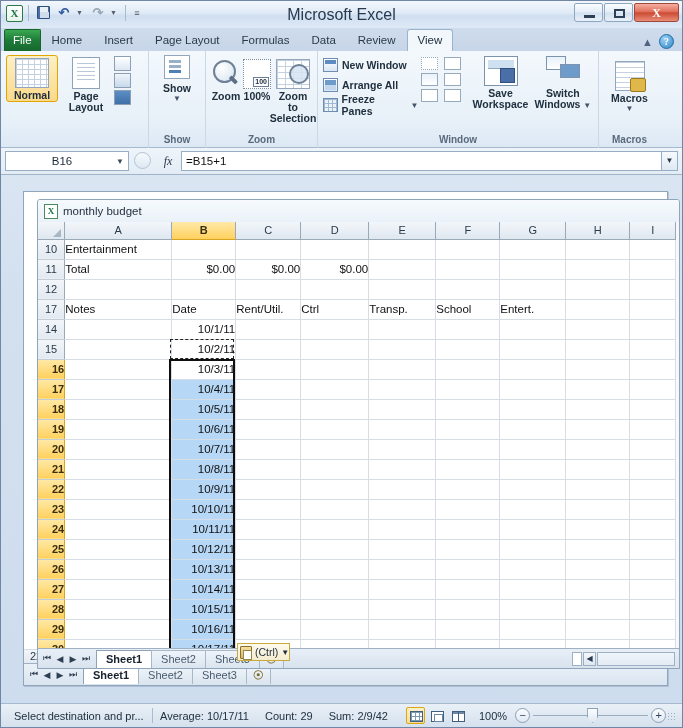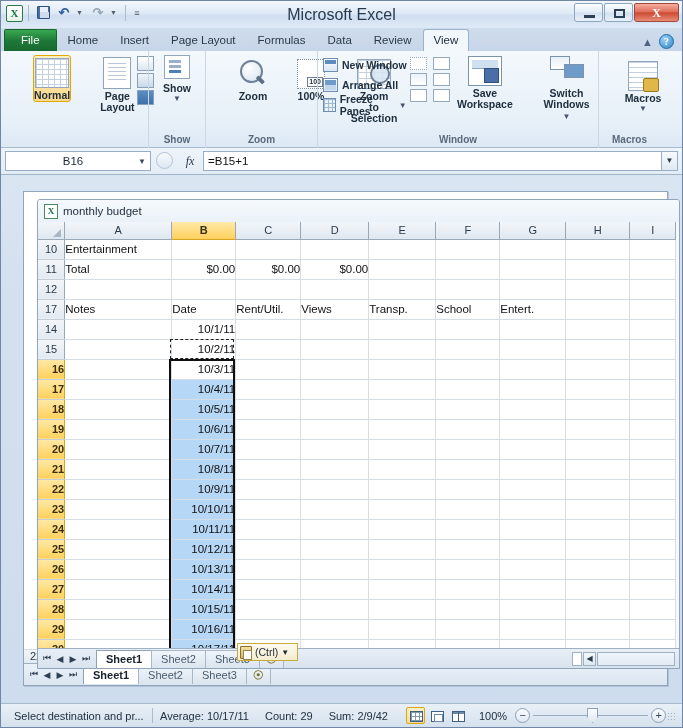--- a/index.html
+++ b/index.html
@@ -70,21 +70,21 @@
     display: flex; align-items: flex-end; padding-left: 3px;
     background: linear-gradient(to bottom,#cfdcec 0%,#c6d5e8 100%);
   }
   .tab {
     height: 22px; line-height: 21px; padding: 0 10px; font-size: 11.5px; color: #2b3a4a;
     border: 1px solid transparent; border-bottom: none; border-radius: 3px 3px 0 0;
     position: relative; white-space: nowrap;
   }
   .tab.file {
     background: linear-gradient(to bottom,#3aa852 0%,#1e7a38 50%,#17692f 100%);
-    color: #fff; border-color:#16642c; padding:0 16px; border-radius:2px 2px 0 0;
+    color: #fff; border-color:#16642c; padding:0 8px; border-radius:2px 2px 0 0;
   }
   .tab.active {
     background: #f2f7fb; border-color:#9ab3cc; color:#1b2a3a;
   }
   .tabstrip-right { margin-left:auto; display:flex; align-items:center; gap:6px; padding-right:8px; padding-bottom:2px; }
   .mini-ic { font-size:11px; color:#4f6380; }
   .help-ic {
     width:15px;height:15px;border-radius:50%;
     background: radial-gradient(circle at 35% 30%,#9ed2f5,#2f86c8);
     border:1px solid #1f6ba3; color:#fff;font-size:10px;font-weight:bold;
@@ -100,21 +100,21 @@
   }
   .rgroup { position:relative; height:97px; display:flex; flex-direction:column;font-weight:bold; }
   .rgroup + .rgroup { border-left:1px solid #cad8e6; }
   .rgroup-body { flex:1; display:flex; align-items:flex-start; padding:4px 5px 0 5px; }
   .rgroup-label {
     height:15px; line-height:13px; text-align:center; font-size:10px; color:#5a6a7c;
   }
 
   .bigbtn {
     width:52px; display:flex; flex-direction:column; align-items:center;
-    padding-top:2px; font-size:10.5px; color:#20303f; text-align:center; line-height:11px;margin-left:27px;
+    padding-top:2px; font-size:10.5px; color:#20303f; text-align:center; line-height:11px;
   }
   .bigbtn .cap { margin-top:2px; }
   .bigbtn.sel {
     background: linear-gradient(to bottom,#fdf0c6,#fbd98b);
     border:1px solid #e2a600; border-radius:3px;
   }
   .ic-grid {
     width:34px;height:30px;border:1px solid #93a6bb;background:#fff;
     background-image: linear-gradient(#c3d1e0 1px, transparent 1px), linear-gradient(90deg,#c3d1e0 1px, transparent 1px);
     background-size: 6px 5px;
@@ -191,21 +191,21 @@
     background-image:linear-gradient(#c3d1e0 1px,transparent 1px);background-size:100% 5px;}
   .ic-macro:after{content:"";position:absolute;right:-2px;bottom:-2px;width:14px;height:12px;background:#e0b84a;border:1px solid #9b7a1d;border-radius:2px;}
 
   
   .fbar {
     flex: 0 0 27px; height:27px; display:flex; align-items:center; padding:0 4px;
     background: linear-gradient(to bottom,#eef4fa,#e3ecf5);
     border-bottom:1px solid #9fb3c9;
   }
   .namebox {
-    width:146px;height:20px;border:1px solid #97aec6;background:#fff;
+    width:124px;height:20px;border:1px solid #97aec6;background:#fff;
     display:flex;align-items:center;padding:0 2px;
   }
   .namebox .nbtext{flex:1;text-align:center;font-size:11.5px;color:#1b2a3a;}
   .namebox .nbcaret{font-size:8px;color:#3b4a5c;padding-right:2px;}
   .fsep { width:26px; text-align:center; }
   .fsep .circ{
     display:inline-block;width:17px;height:17px;border-radius:50%;border:1px solid #b3c3d4;
     background:linear-gradient(to bottom,#f7fafd,#dde8f3);
   }
   .fxlabel{ width:26px;text-align:center;font-family:"Liberation Serif",serif;font-style:italic;font-size:12px;color:#2b3a4a;}
@@ -284,21 +284,21 @@
 
   
   .sel-outline {
     position:absolute; border:2px solid #0f0f0f; pointer-events:none;
   }
   .marching {
     position:absolute; border:1.5px dashed #222; pointer-events:none; background:transparent;
   }
   .pastebtn {
     position:absolute; display:flex; align-items:center; gap:3px;
-    height:18px; padding:0 8px 0 2px;
+    height:18px; padding:0 0 0 2px;
     border:1px solid #c8a93c; background:linear-gradient(to bottom,#fdfaef,#f5ecd0);
     font-size:10.5px; color:#1d2a38; z-index:20;text-align:center;
   }
   .clip-ic { width:12px;height:13px;border:1px solid #8a6f2a;background:linear-gradient(to bottom,#f3dfa6,#d8ba68);position:relative;border-radius:1px;}
   .clip-ic:after{content:"";position:absolute;left:2px;top:3px;width:7px;height:8px;background:#fff;border:1px solid #9b8745;}
 
   
   .inner-tabbar {
     position:absolute; left:0; right:0; bottom:0; height:20px;
     background:linear-gradient(to bottom,#e8eff7,#d8e3ee);
@@ -635,21 +635,21 @@
               <td class="cell"></td>
               <td class="cell"></td>
               <td class="cell"></td>
             </tr>
 
             <tr>
               <th class="rowhead">17</th>
               <td class="cell">Notes</td>
               <td class="cell">Date</td>
               <td class="cell ovf">Rent/Util.</td>
-              <td class="cell">Views</td>
+              <td class="cell">Ctrl</td>
               <td class="cell">Transp.</td>
               <td class="cell">School</td>
               <td class="cell">Entert.</td>
               <td class="cell"></td>
               <td class="cell"></td>
             </tr>
 
             <tr>
               <th class="rowhead">14</th>
               <td class="cell"></td>

